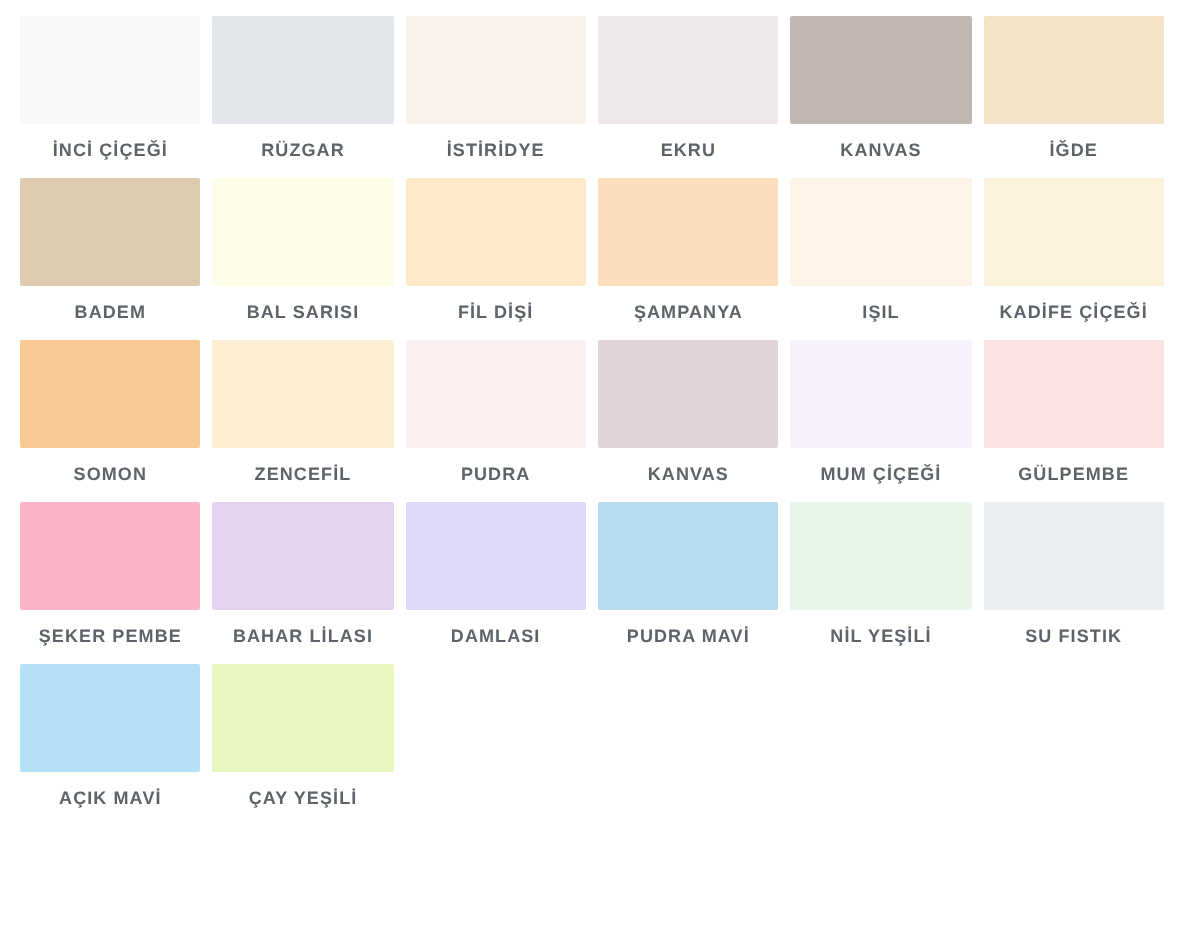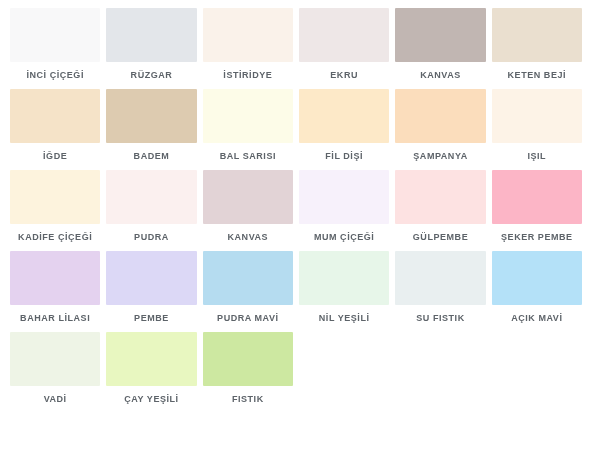--- a/index.html
+++ b/index.html
@@ -67,24 +67,20 @@
     </div>
     <div class="swatch-cell">
       <div class="swatch-chip" style="background-color: rgb(238, 231, 231);"></div>
       <div class="swatch-label">EKRU</div>
     </div>
     <div class="swatch-cell">
       <div class="swatch-chip" style="background-color: rgb(193, 182, 178);"></div>
       <div class="swatch-label">KANVAS</div>
     </div>
     <div class="swatch-cell">
-      <div class="swatch-chip" style="background-color: rgb(234, 223, 207);"></div>
-      <div class="swatch-label">KETEN BEJİ</div>
-    </div>
-    <div class="swatch-cell">
       <div class="swatch-chip" style="background-color: rgb(245, 227, 200);"></div>
       <div class="swatch-label">İĞDE</div>
     </div>
     <div class="swatch-cell">
       <div class="swatch-chip" style="background-color: rgb(221, 203, 176);"></div>
       <div class="swatch-label">BADEM</div>
     </div>
     <div class="swatch-cell">
       <div class="swatch-chip" style="background-color: rgb(253, 252, 232);"></div>
       <div class="swatch-label">BAL SARISI</div>
@@ -99,20 +95,28 @@
     </div>
     <div class="swatch-cell">
       <div class="swatch-chip" style="background-color: rgb(253, 243, 231);"></div>
       <div class="swatch-label">IŞIL</div>
     </div>
     <div class="swatch-cell">
       <div class="swatch-chip" style="background-color: rgb(253, 243, 221);"></div>
       <div class="swatch-label">KADİFE ÇİÇEĞİ</div>
     </div>
     <div class="swatch-cell">
+      <div class="swatch-chip" style="background-color: rgb(249, 201, 148);"></div>
+      <div class="swatch-label">SOMON</div>
+    </div>
+    <div class="swatch-cell">
+      <div class="swatch-chip" style="background-color: rgb(253, 238, 210);"></div>
+      <div class="swatch-label">ZENCEFİL</div>
+    </div>
+    <div class="swatch-cell">
       <div class="swatch-chip" style="background-color: rgb(251, 240, 239);"></div>
       <div class="swatch-label">PUDRA</div>
     </div>
     <div class="swatch-cell">
       <div class="swatch-chip" style="background-color: rgb(226, 211, 214);"></div>
       <div class="swatch-label">KANVAS</div>
     </div>
     <div class="swatch-cell">
       <div class="swatch-chip" style="background-color: rgb(247, 241, 251);"></div>
       <div class="swatch-label">MUM ÇİÇEĞİ</div>
@@ -124,43 +128,35 @@
     <div class="swatch-cell">
       <div class="swatch-chip" style="background-color: rgb(252, 181, 198);"></div>
       <div class="swatch-label">ŞEKER PEMBE</div>
     </div>
     <div class="swatch-cell">
       <div class="swatch-chip" style="background-color: rgb(228, 210, 239);"></div>
       <div class="swatch-label">BAHAR LİLASI</div>
     </div>
     <div class="swatch-cell">
       <div class="swatch-chip" style="background-color: rgb(220, 216, 246);"></div>
-      <div class="swatch-label">PEMBE</div>
+      <div class="swatch-label">DAMLASI</div>
     </div>
     <div class="swatch-cell">
       <div class="swatch-chip" style="background-color: rgb(181, 220, 240);"></div>
       <div class="swatch-label">PUDRA MAVİ</div>
     </div>
     <div class="swatch-cell">
       <div class="swatch-chip" style="background-color: rgb(231, 246, 233);"></div>
       <div class="swatch-label">NİL YEŞİLİ</div>
     </div>
     <div class="swatch-cell">
       <div class="swatch-chip" style="background-color: rgb(233, 239, 240);"></div>
       <div class="swatch-label">SU FISTIK</div>
     </div>
     <div class="swatch-cell">
       <div class="swatch-chip" style="background-color: rgb(180, 225, 248);"></div>
       <div class="swatch-label">AÇIK MAVİ</div>
     </div>
     <div class="swatch-cell">
-      <div class="swatch-chip" style="background-color: rgb(238, 244, 230);"></div>
-      <div class="swatch-label">VADİ</div>
-    </div>
-    <div class="swatch-cell">
       <div class="swatch-chip" style="background-color: rgb(232, 247, 192);"></div>
       <div class="swatch-label">ÇAY YEŞİLİ</div>
-    </div>
-    <div class="swatch-cell">
-      <div class="swatch-chip" style="background-color: rgb(205, 232, 161);"></div>
-      <div class="swatch-label">FISTIK</div>
     </div>
   </div>
 
 </body></html>

